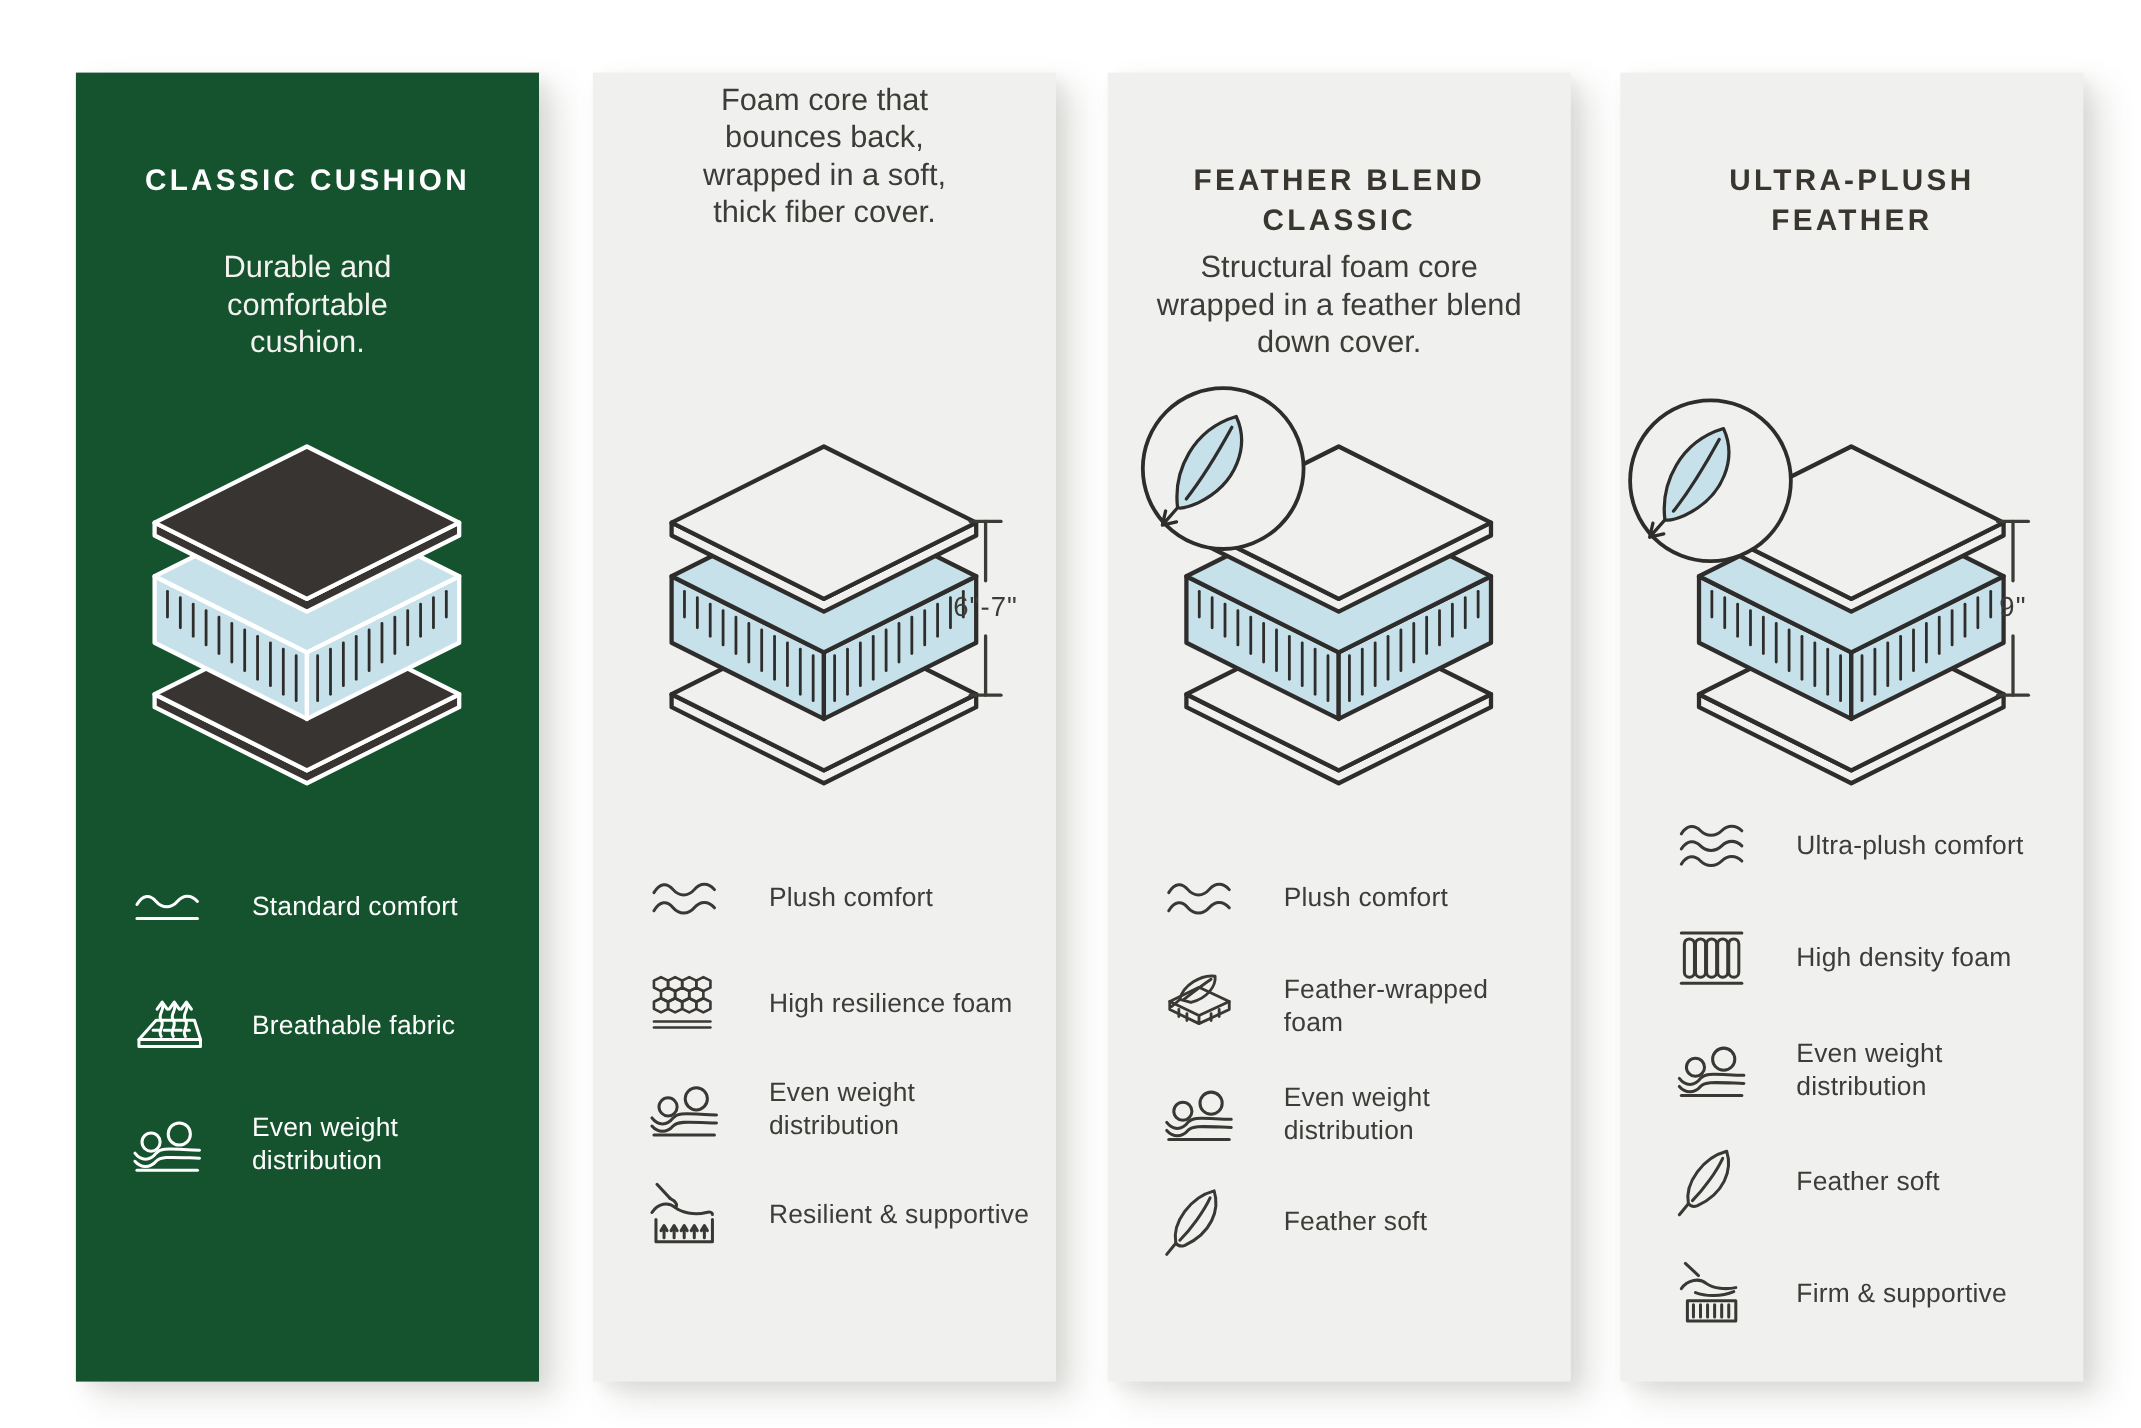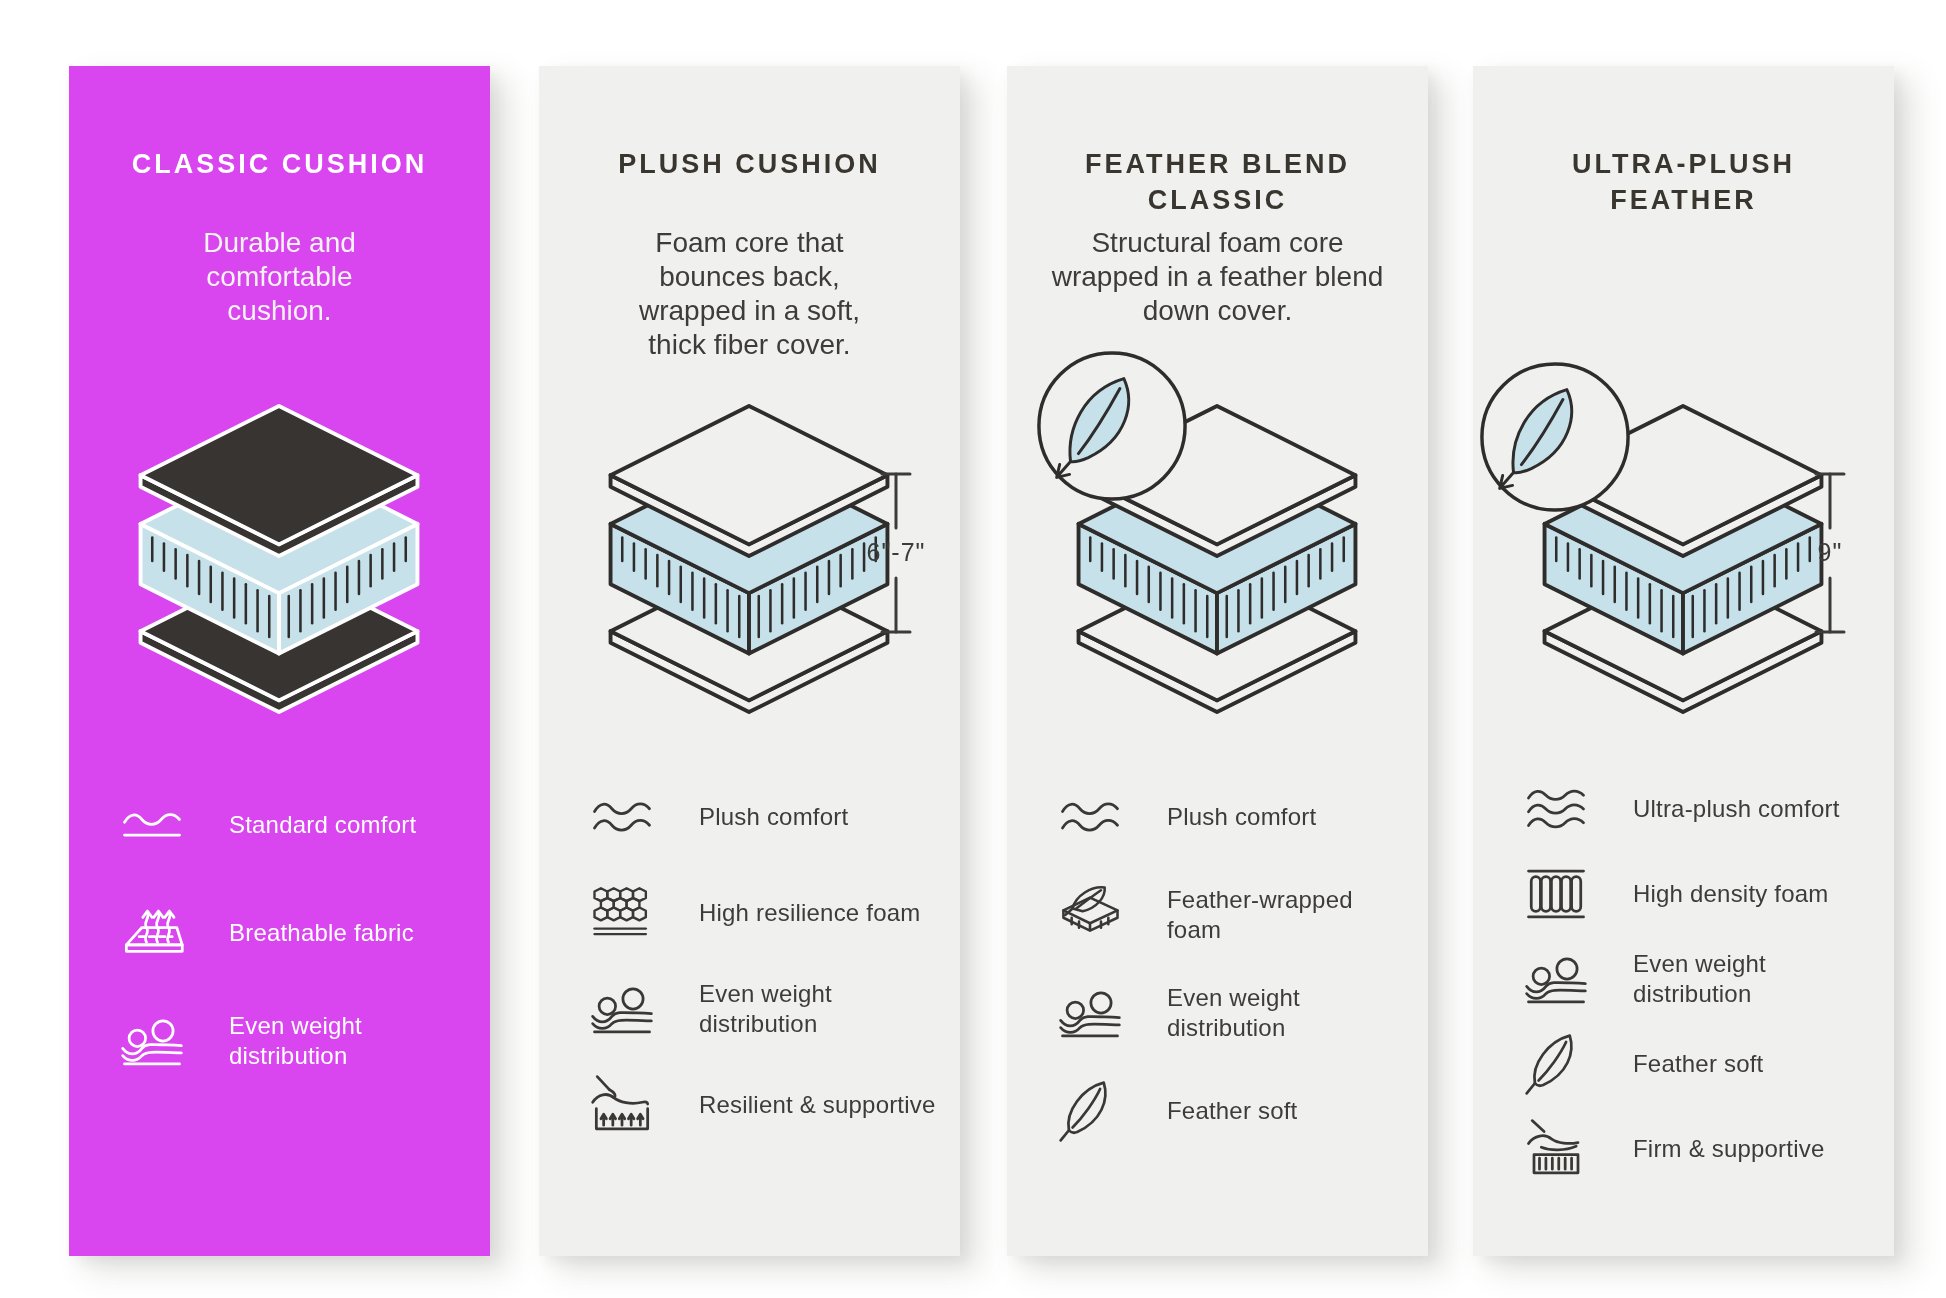--- a/index.html
+++ b/index.html
@@ -4,21 +4,21 @@
 <style>
   html,body{margin:0;padding:0}
   body{
     width:1946px;height:1298px;position:relative;overflow:hidden;
     background:#ffffff;font-family:"Liberation Sans",sans-serif;
   }
   .panel{
     position:absolute;top:66px;width:421px;height:1190px;
     box-shadow:18px 14px 28px rgba(90,86,80,.18), 6px 6px 12px rgba(90,86,80,.08);
   }
-  .p1{left:69px;background:#d946ef;color:#ffffff}
+  .p1{left:69px;background:#14532d;color:#ffffff}
   .p2{left:539px}.p3{left:1007px}.p4{left:1473px}
   .light{background:#f0f0ee;color:#3a3937}
   .panel-title{
     margin:80px 28px 0;text-align:center;
     font-size:27px;font-weight:bold;letter-spacing:3px;line-height:36px;
     min-height:72px;
   }
   .light .panel-title{color:#38362f}
   .panel-desc{
     margin:8px auto 0;text-align:center;font-size:28px;line-height:34px;
@@ -36,21 +36,21 @@
   .measure{position:absolute;left:329px;top:404px;width:56px;height:166px}
   .measure svg{display:block;width:100%;height:100%}
   .measure-label{
     position:absolute;left:-34px;right:-34px;top:68px;text-align:center;
     font-size:25px;color:#3c3b38;letter-spacing:1px;
   }
   .features{position:absolute;left:50px;right:22px;top:718px;display:flex;flex-direction:column}
   .p1 .features{gap:42px;top:726px}
   .p2 .features{gap:30px}
   .p3 .features{gap:32px}
-  .p4 .features{gap:19px;top:710px}
+  .p4 .features{gap:36px;top:670px}
   .feature{display:flex;align-items:center;gap:44px}
   .ficon{width:66px;height:66px;flex:0 0 66px;color:#ffffff}
   .light .ficon{color:#3a3835}
   .flabel{font-size:24px;line-height:30px;letter-spacing:.2px}
   .p1 .flabel{color:#ffffff}
   .light .flabel{color:#3d3c39}
   .defs{position:absolute;width:0;height:0;overflow:hidden}
 </style>
 </head>
 <body>
@@ -228,21 +228,20 @@
     <div class="feature">
       <svg class="ficon" viewBox="0 0 72 72">
           <use href="#sym-weight-distribution"></use>
         </svg>
       <span class="flabel">Even weight distribution</span>
     </div>
   </div>
 </section>
 
 <section class="panel p2 light">
-  <h2 class="panel-title">PLUSH CUSHION</h2>
   <p class="panel-desc">Foam core that bounces back, wrapped in a soft, thick fiber cover.</p>
   <div class="diagram">
       <svg viewBox="0 0 320 330" xmlns="http://www.w3.org/2000/svg">
     <g fill="#f0f0ee" stroke="#2e2d2b" stroke-width="4" stroke-linejoin="round">
       <path d="M18,239 L18,251 L160,322 L302,251 L302,239 L160,310 Z"></path>
       <path d="M160,168 L302,239 L160,310 L18,239 Z"></path>
     </g>
     <g fill="#c6e1ea" stroke="#2e2d2b" stroke-width="4" stroke-linejoin="round">
       <path d="M18,129 L18,191 L160,262 L160,200 Z"></path>
       <path d="M302,129 L302,191 L160,262 L160,200 Z"></path>

